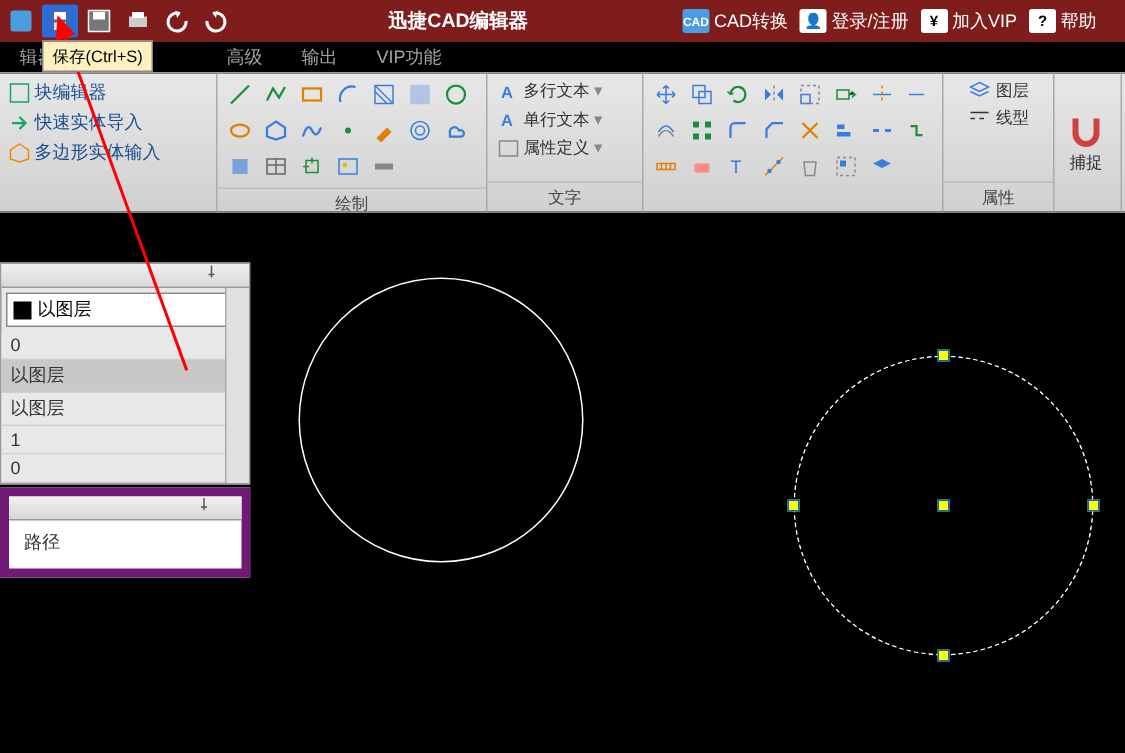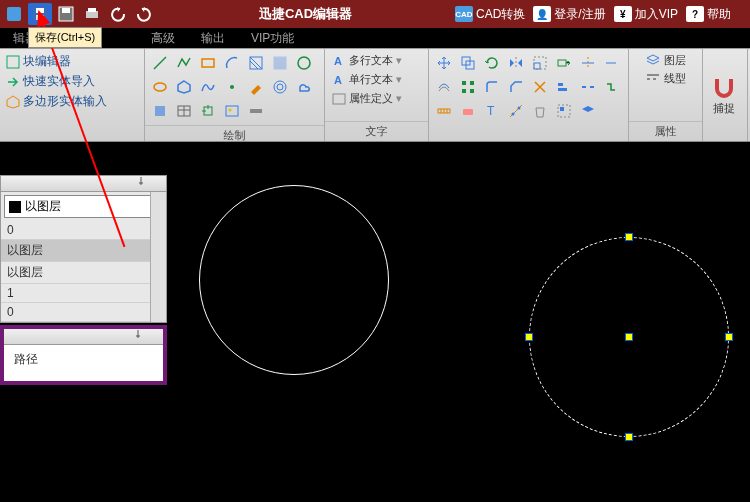--- a/index.html
+++ b/index.html
@@ -45,21 +45,21 @@
 .left-panel { position: absolute; left: 0; top: 175px; width: 167px; background: #e8e8e8; border: 1px solid #999; }
 .pin-row { height: 16px; background: linear-gradient(#f0f0f0,#d8d8d8); border-bottom: 1px solid #999; display: flex; justify-content: flex-end; padding-right: 20px; }
 .pin-row svg { width: 10px; height: 10px; }
 .combo { display: flex; align-items: center; background: #fff; border: 1px solid #888; margin: 3px; padding: 2px 4px; font-size: 12px; }
 .combo .sw { width: 12px; height: 12px; background: #000; margin-right: 4px; }
 .combo .arrow { margin-left: auto; color: #555; }
 .prop-row { font-size: 12px; padding: 2px 6px; color: #333; border-bottom: 1px solid #d0d0d0; background: #e8e8e8; }
 .prop-row.sel { background: #c8c8c8; }
 .scroll-v { position: absolute; right: 0; top: 16px; bottom: 0; width: 16px; background: #e0e0e0; border-left: 1px solid #aaa; }
 
-.left-panel2 { position: absolute; left: 0; top: 325px; width: 167px; height: 60px; background: #fff; border: 4px solid #701a75; }
+.left-panel2 { position: absolute; left: 0; top: 325px; width: 167px; height: 60px; background: #fff; border: 6px solid #701a75; }
 .left-panel2 .pin-row { background: linear-gradient(#f0f0f0,#d8d8d8); }
 .path-lbl { font-size: 12px; padding: 6px 10px; color: #333; }
 
 .canvas { position: absolute; left: 167px; top: 142px; right: 0; bottom: 0; background: #000; }
 .circle1 { position: absolute; left: 32px; top: 43px; width: 190px; height: 190px; border: 1px solid #fff; border-radius: 50%; }
 .circle2 { position: absolute; left: 362px; top: 95px; width: 200px; height: 200px; border: 1px dashed #fff; border-radius: 50%; }
 .grip { position: absolute; width: 8px; height: 8px; background: #ffff00; border: 1px solid #0066cc; }
 
 .arrow-line { position: absolute; left: 38px; top: 12px; width: 2px; height: 250px; background: #ff0000; transform-origin: top; transform: rotate(-20deg); z-index: 50; pointer-events: none; }
 .arrow-head { position: absolute; left: -6px; top: -2px; width: 0; height: 0; border-left: 7px solid transparent; border-right: 7px solid transparent; border-bottom: 16px solid #ff0000; }

